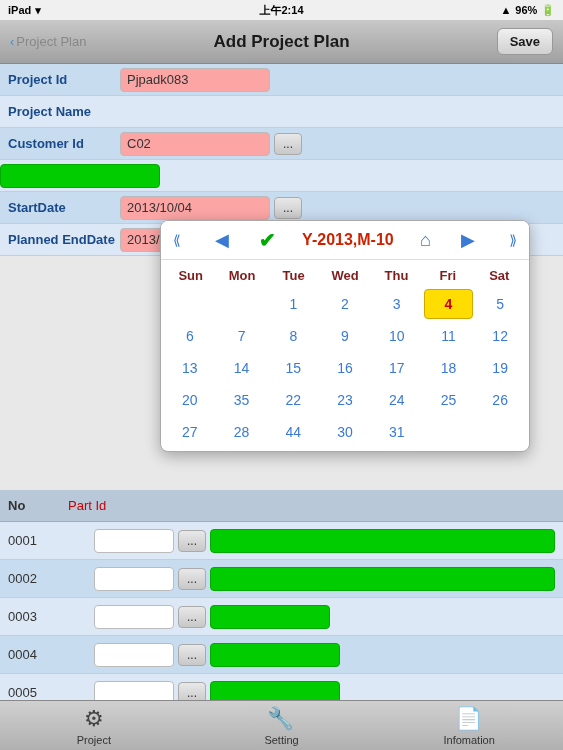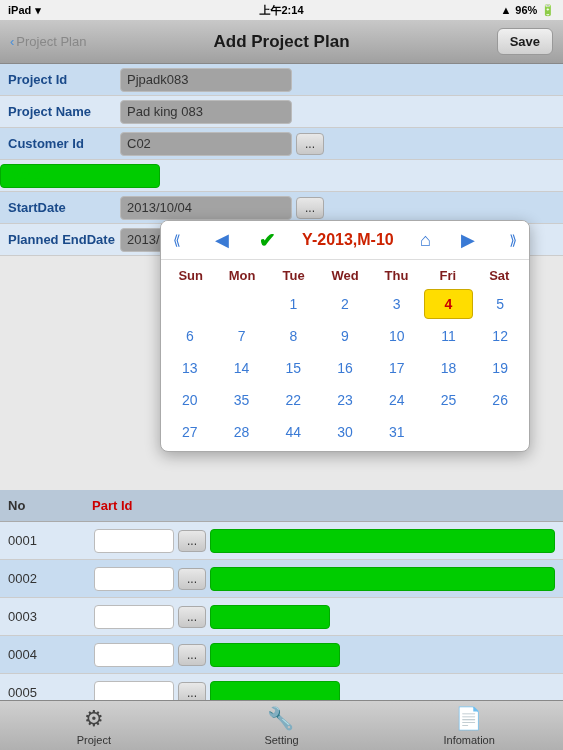--- a/index.html
+++ b/index.html
@@ -92,27 +92,27 @@
     }
 
     .form-input {
       flex: 1;
       display: flex;
       align-items: center;
       gap: 4px;
     }
 
     .input-field {
-      background: #a3a3a3;
+      background: #fca5a5;
       border: 1px solid #bbb;
       border-radius: 4px;
       height: 24px;
       padding: 0 6px;
       font-size: 13px;
-      width: 172px;
+      width: 150px;
       color: #333;
     }
 
     .input-field.green {
       background: #00cc00;
       color: #00cc00;
       border-color: #00aa00;
       width: 160px;
     }
 
@@ -243,22 +243,21 @@
     .list-col-no {
       width: 60px;
       font-size: 13px;
       color: #333;
       font-weight: 600;
     }
 
     .list-col-partid {
       color: #cc0000;
       font-size: 13px;
-      font-weight: 700;
-      margin-left: 24px;
+      font-weight: 400;
     }
 
     .list-row {
       display: flex;
       align-items: center;
       height: 38px;
       border-bottom: 1px solid #ccc;
       padding: 0 8px;
       gap: 36px;
     }
@@ -361,23 +360,20 @@
 
     <div class="form-row">
       <div class="form-label">Project Id</div>
       <div class="form-input">
         <input class="input-field" value="Pjpadk083" readonly="" style="">
       </div>
     </div>
 
     <div class="form-row">
       <div class="form-label">Project Name</div>
-      <div class="form-input">
-        <input class="input-field" value="Pad king 083" readonly="" style="">
-      </div>
     </div>
 
     <div class="form-row">
       <div class="form-label">Customer Id</div>
       <div class="form-input">
         <input class="input-field" value="C02" readonly="" style="">
         <button class="btn-dots">...</button>
       </div>
     </div>
 

